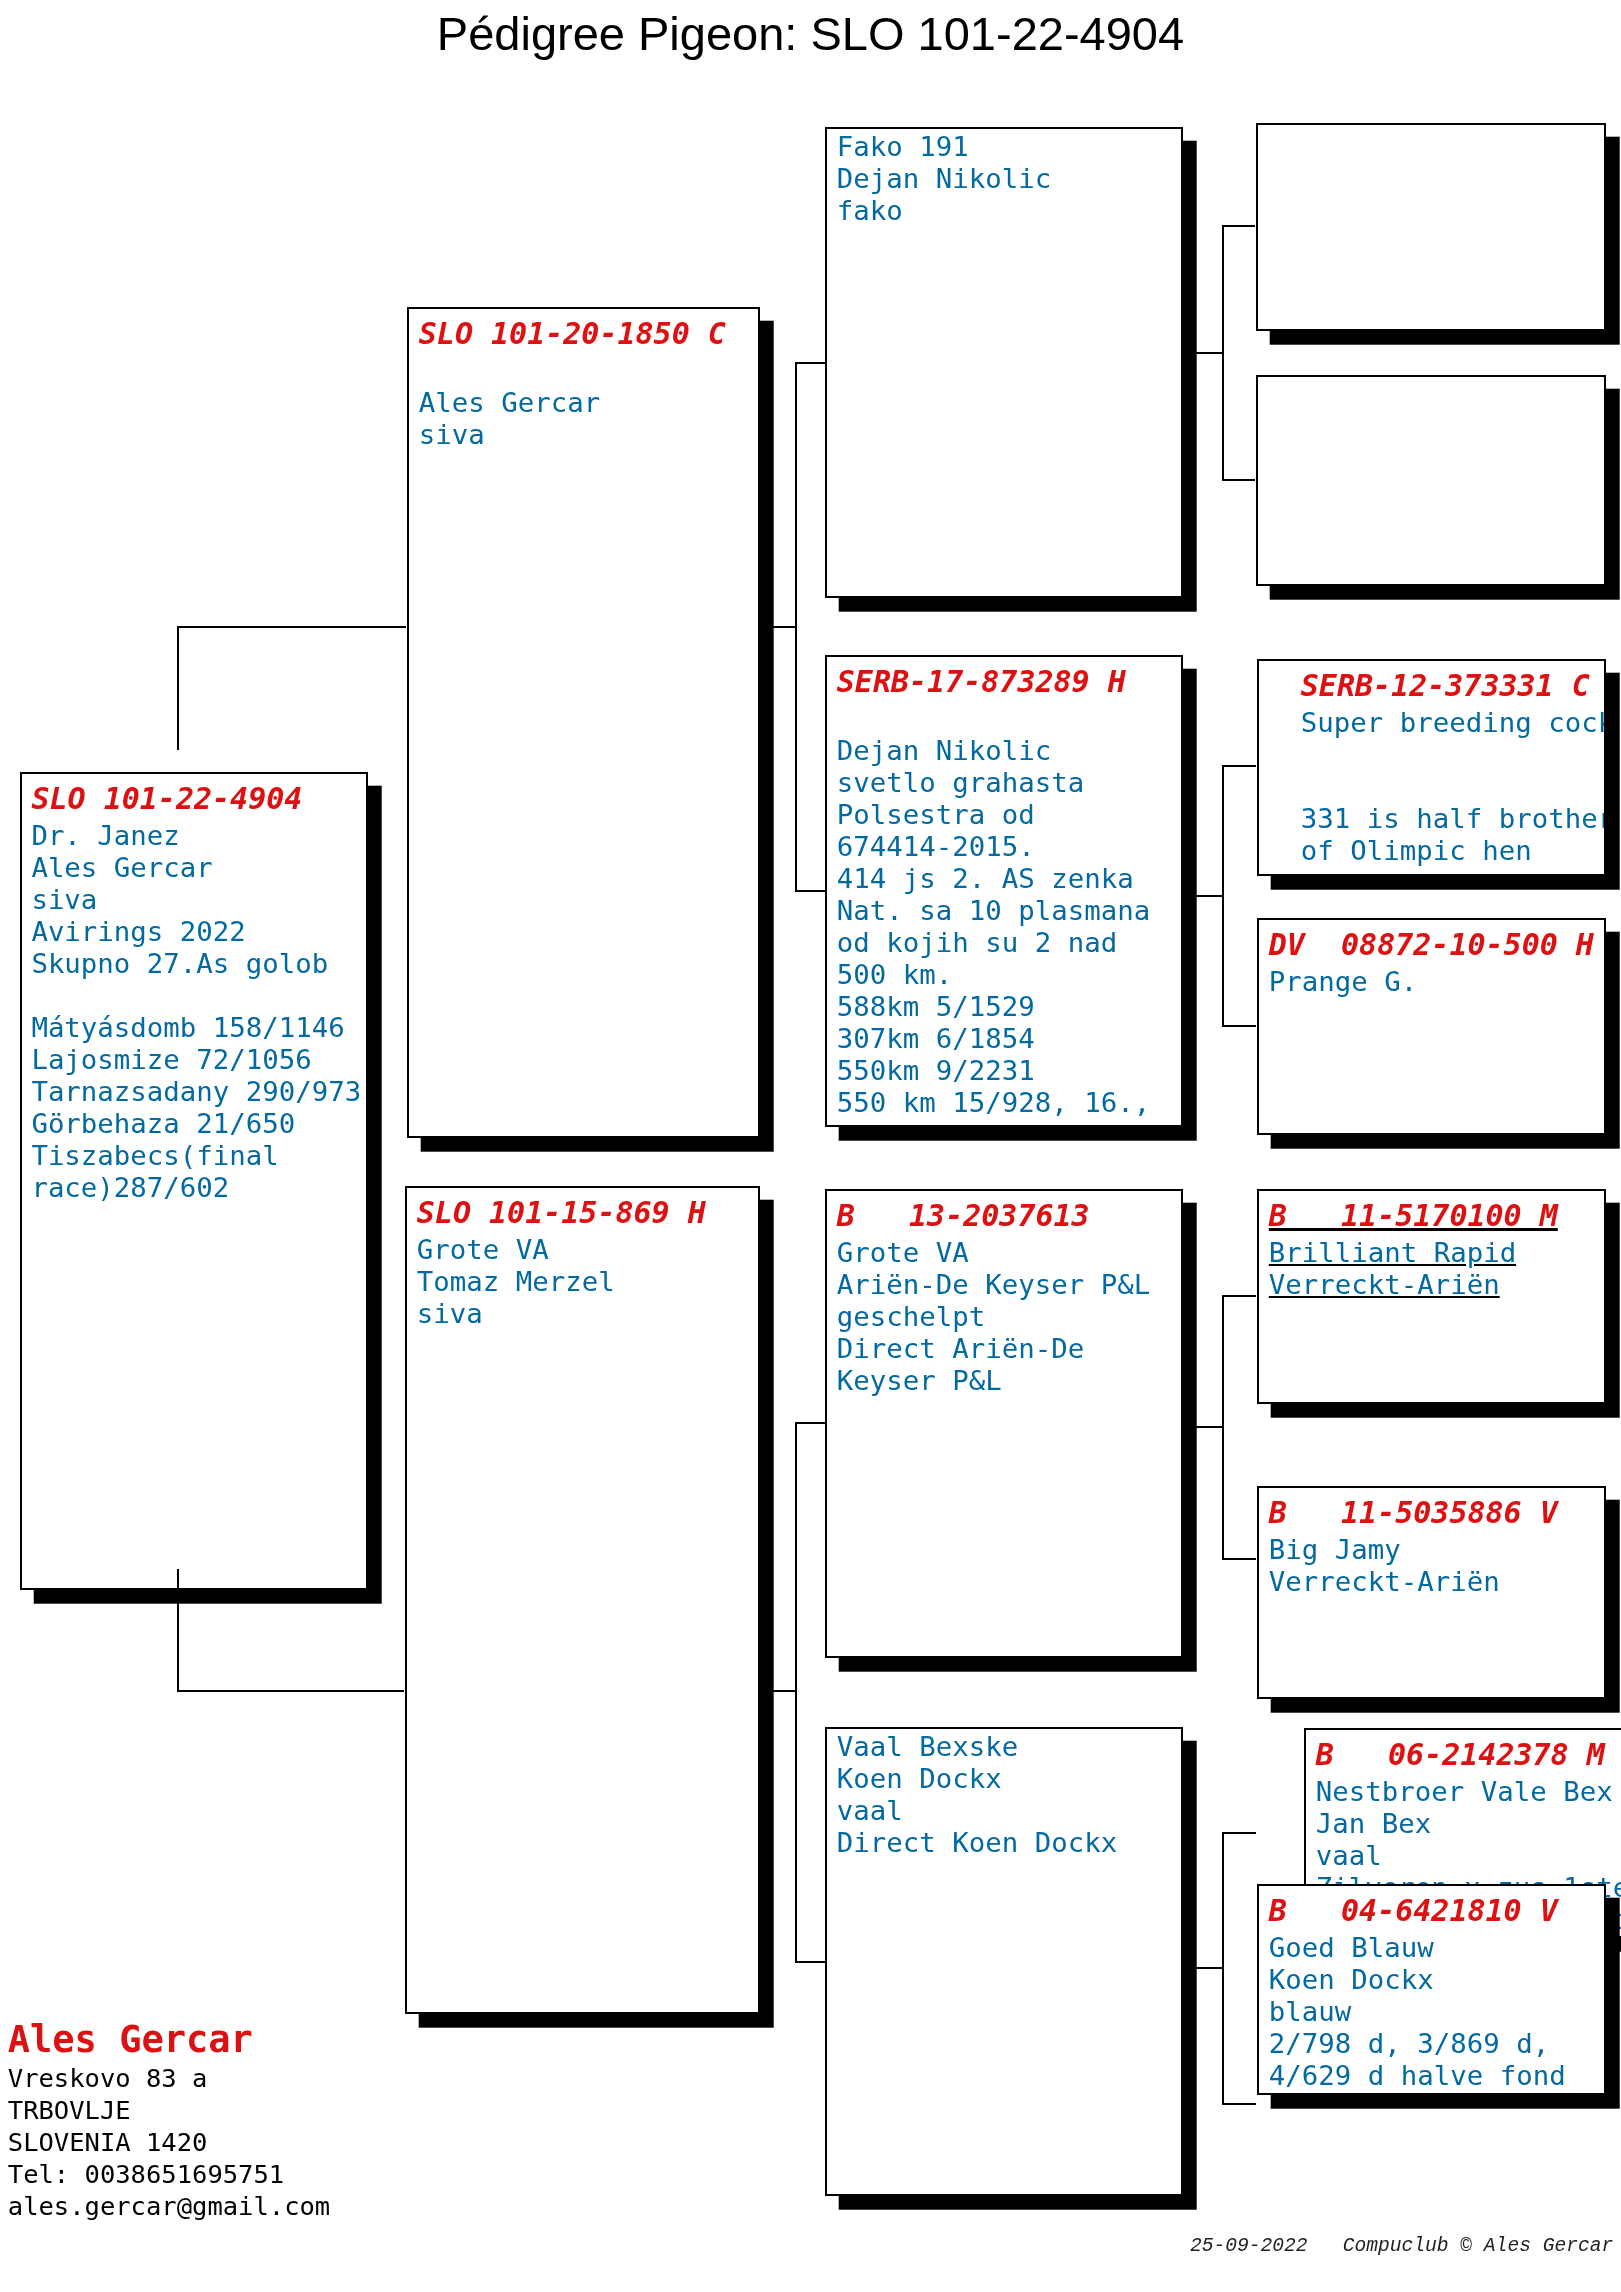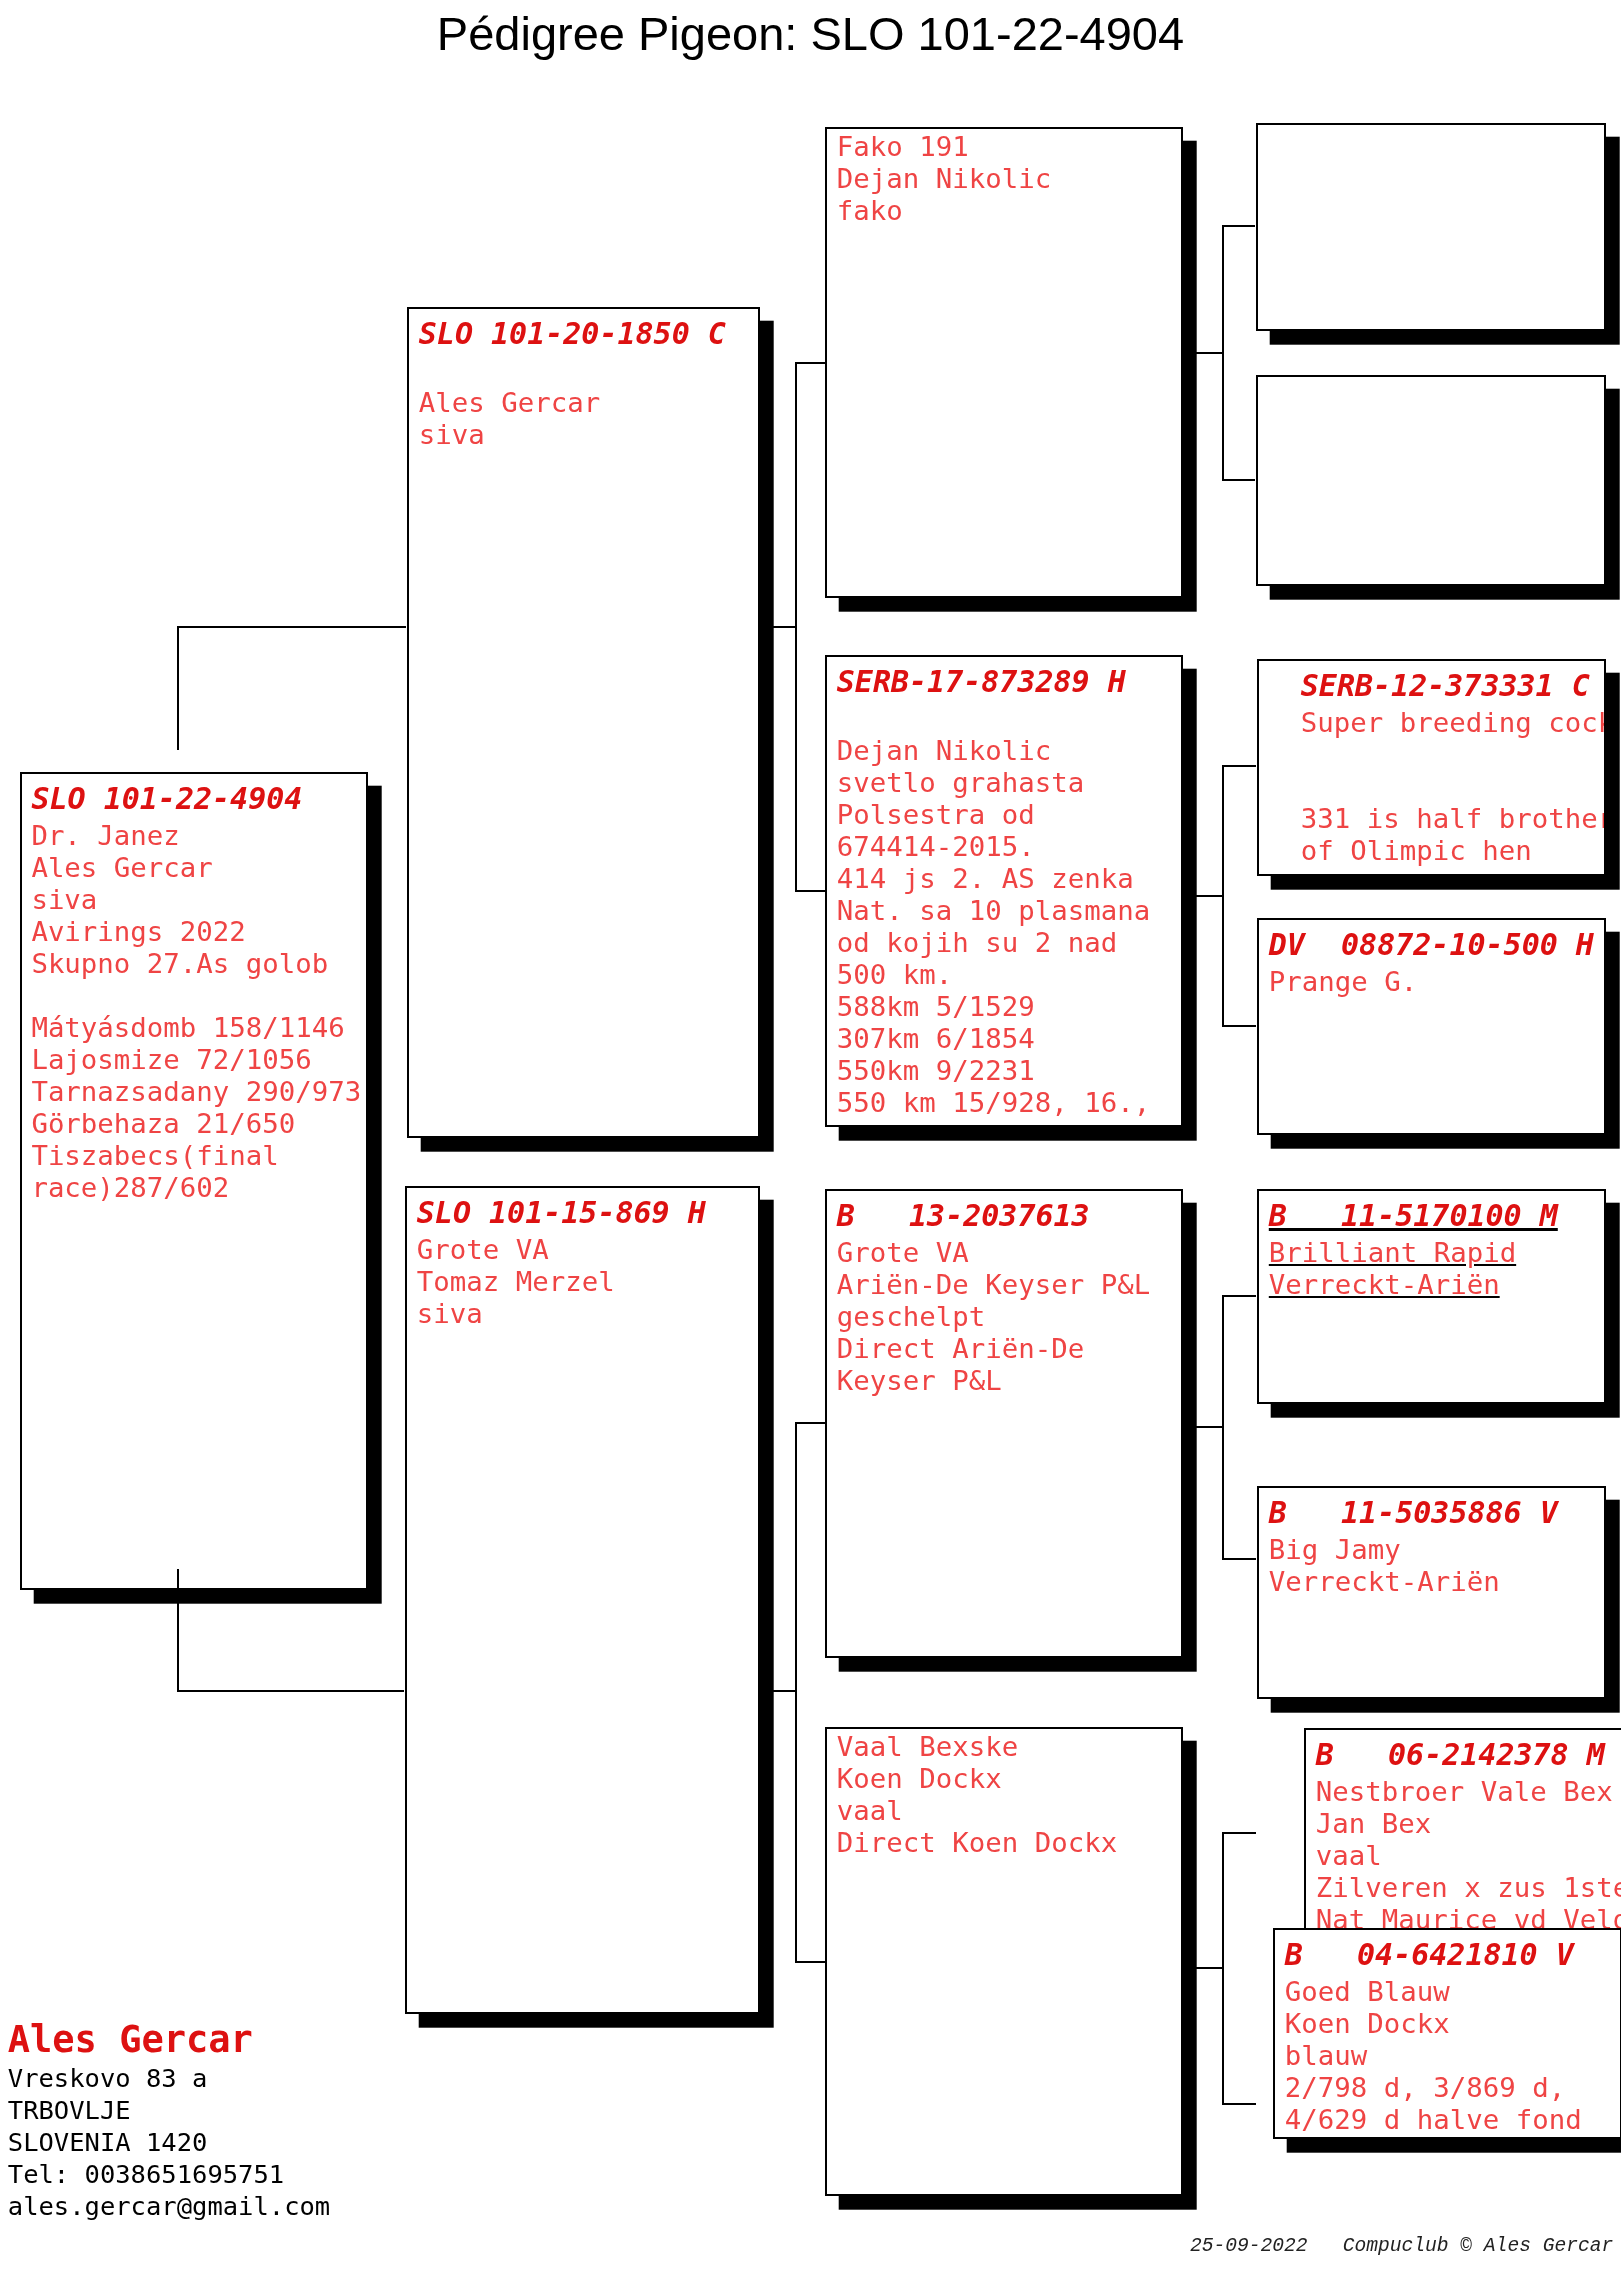--- a/index.html
+++ b/index.html
@@ -26,21 +26,21 @@
     overflow:hidden;
   }
   .ring{
     font:italic bold 30px/39px "DejaVu Sans Mono",monospace;
     color:var(--ring-red,#dd1111);
     padding:4.9px 0 0 9.8px;
     white-space:pre;
   }
   .bodytext{
     font:27.4px/32px "DejaVu Sans Mono",monospace;
-    color:#ef4444;
+    color:#0369a1;
     padding:2px 0 0 9.8px;
     white-space:pre;
   }
   .line{position:absolute;background:#000;}
   #breeder{position:absolute;left:7.8px;top:2017px;}
   #breeder-name{
     font:bold 37px/45px "DejaVu Sans Mono",monospace;
     color:var(--ring-red,#dd1111);
     white-space:pre;
   }
@@ -169,21 +169,21 @@
 
   <div class="box" style="left:1304px;top:1728px;width:349px;height:210px;">
     <div class="ring">B   06-2142378 M</div>
     <div class="bodytext">Nestbroer Vale Bex
 Jan Bex
 vaal
 Zilveren x zus 1ste
 Nat Maurice vd Velde</div>
   </div>
 
-  <div class="box" style="left:1257px;top:1928px;width:349px;height:211px;margin-left:16px;">
+  <div class="box" style="left:1257px;top:1884px;width:349px;height:211px;">
     <div class="ring">B   04-6421810 V</div>
     <div class="bodytext">Goed Blauw
 Koen Dockx
 blauw
 2/798 d, 3/869 d,
 4/629 d halve fond</div>
   </div>
 
   <div class="line" style="left:177px;top:627px;width:2px;height:123px;"></div>
   <div class="line" style="left:177px;top:626px;width:229px;height:2px;"></div>

